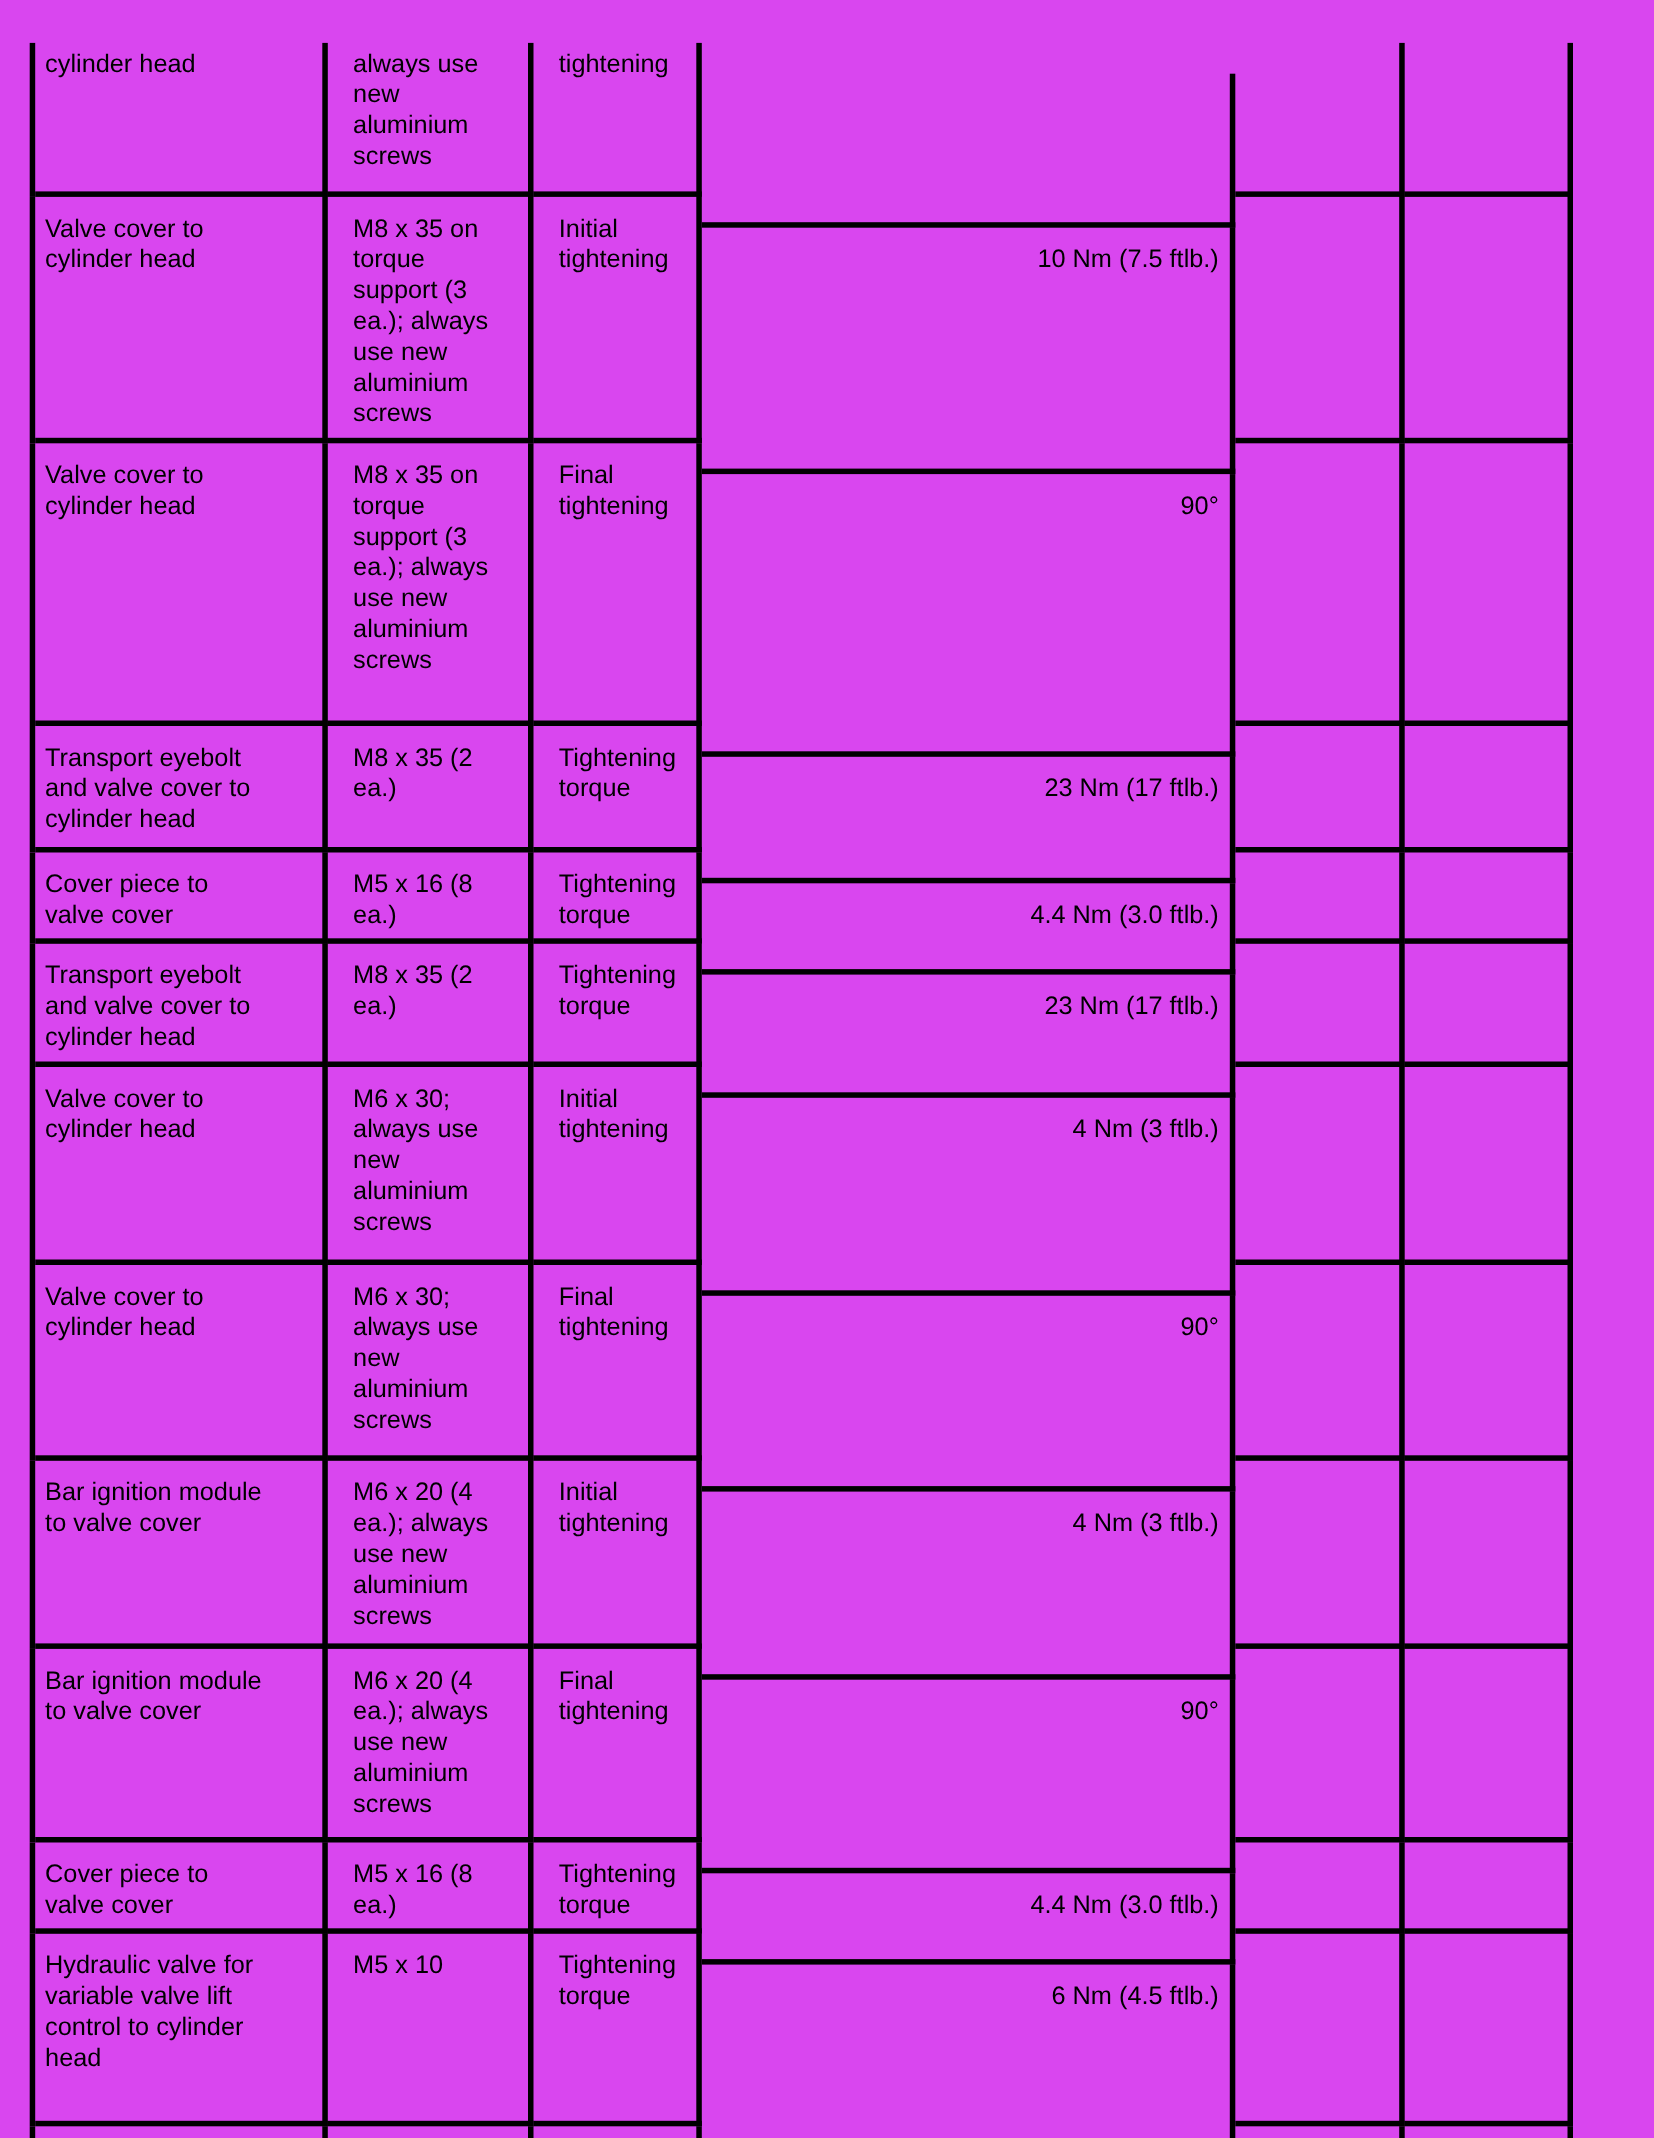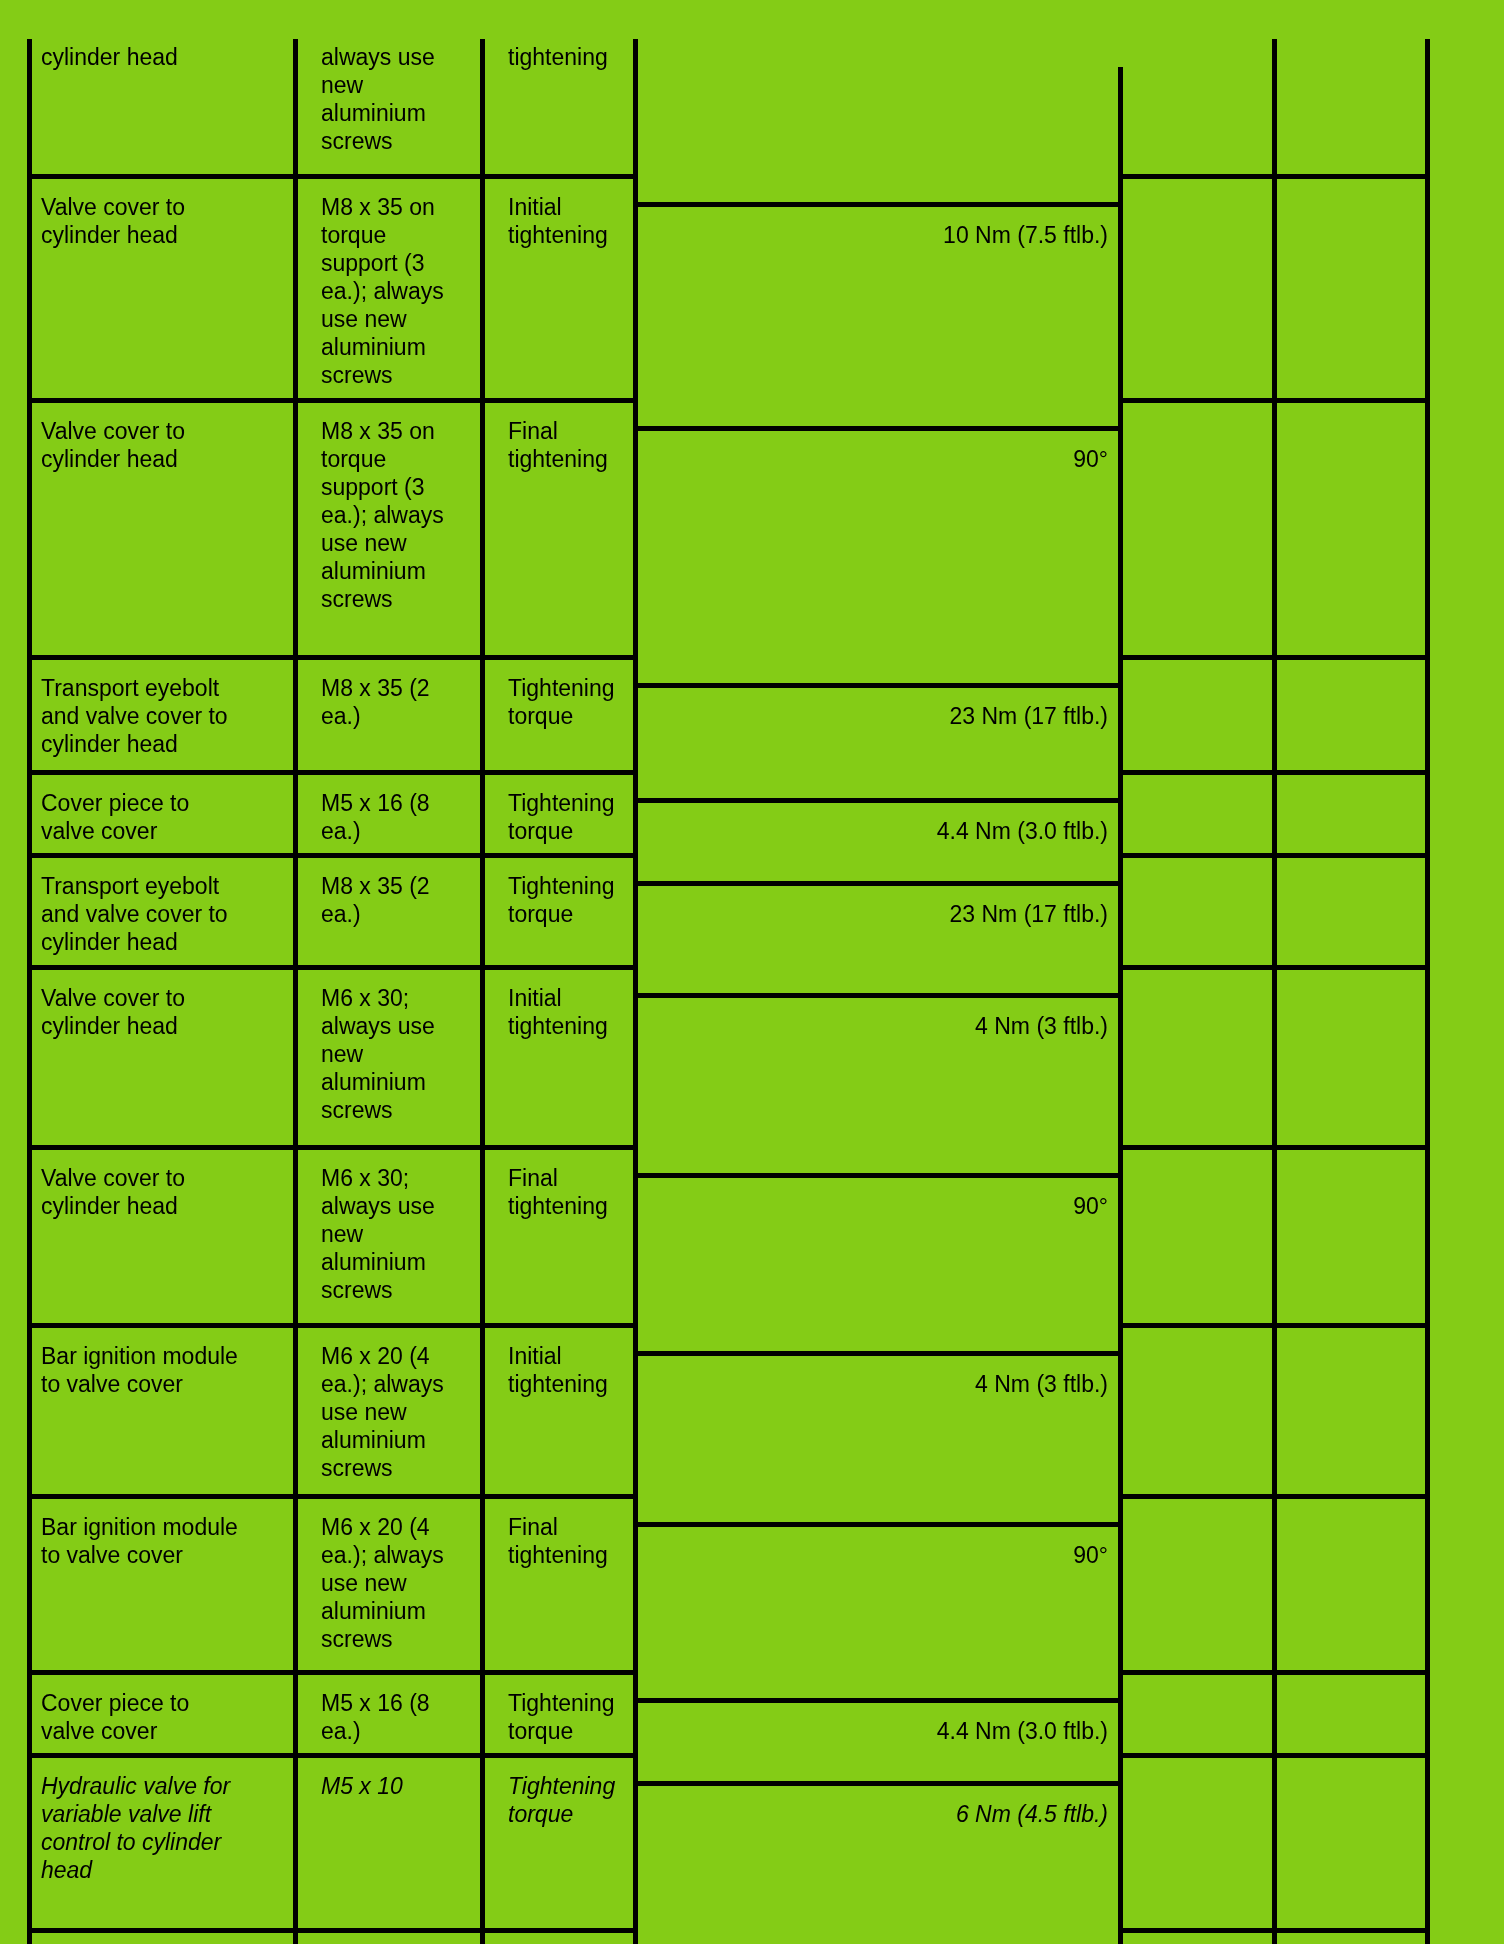--- a/index.html
+++ b/index.html
@@ -1,19 +1,19 @@
 <!DOCTYPE html>
 <html><head>
 <meta charset="utf-8">
 <style>
   html,body{margin:0;padding:0;background:#ffffff;}
   .page{
     position:relative;
     width:1504px;height:1944px;
-    background:#84cc16;
+    background:#d946ef;
     overflow:hidden;
     font-family:"Liberation Sans", sans-serif;
     color:#000;
   }
   .ttable{
     position:absolute;
     left:27px;top:39px;
     width:1403px;
   }
   .trow{
@@ -40,21 +40,21 @@
   .r2{height:224px;}
   .r3{height:257px;}
   .r4{height:115px;}
   .r5{height:83px;}
   .r6{height:112px;}
   .r7{height:180px;}
   .r8{height:178px;}
   .r9{height:171px;}
   .r10{height:176px;}
   .r11{height:83px;}
-  .r12{height:175px;font-style:italic;}
+  .r12{height:175px;}
   .r13{height:41px;}
   .r13 .cell{border-bottom:none;}
   .cell{height:100%;}
 </style>
 </head>
 <body>
 
 <div class="page">
   <div class="ttable">
 

